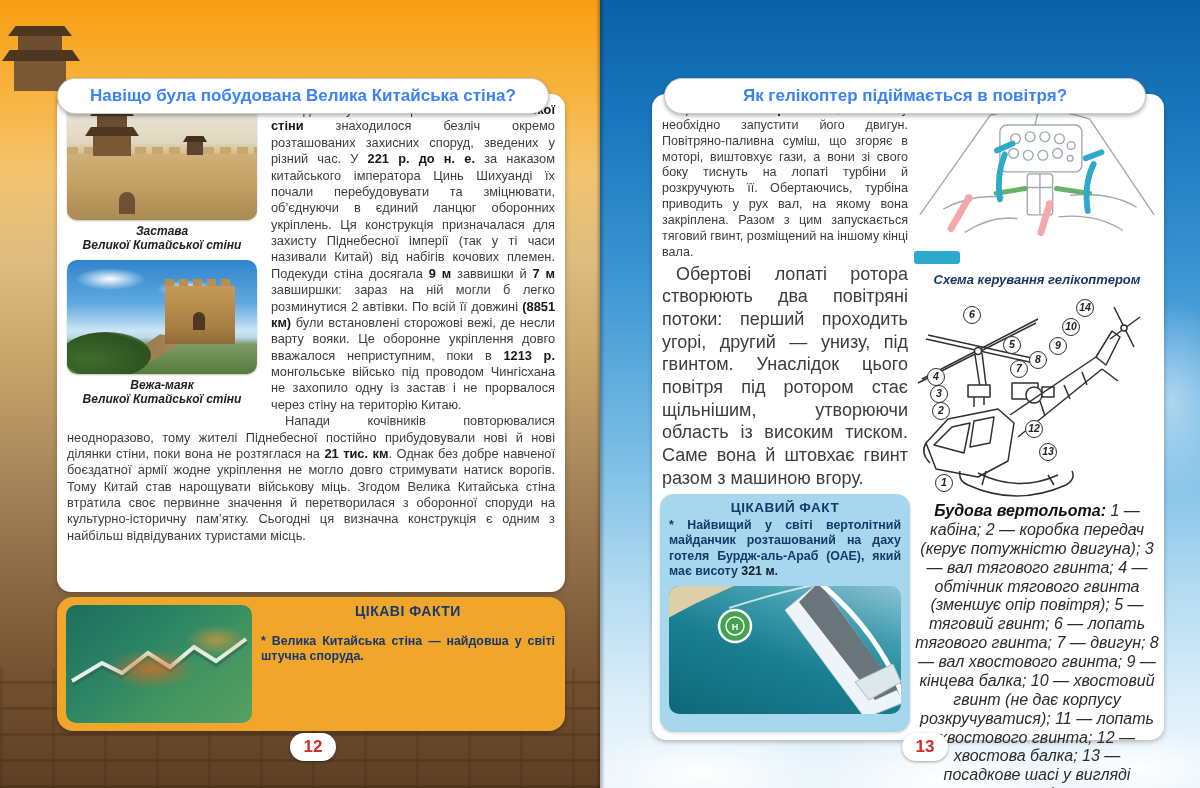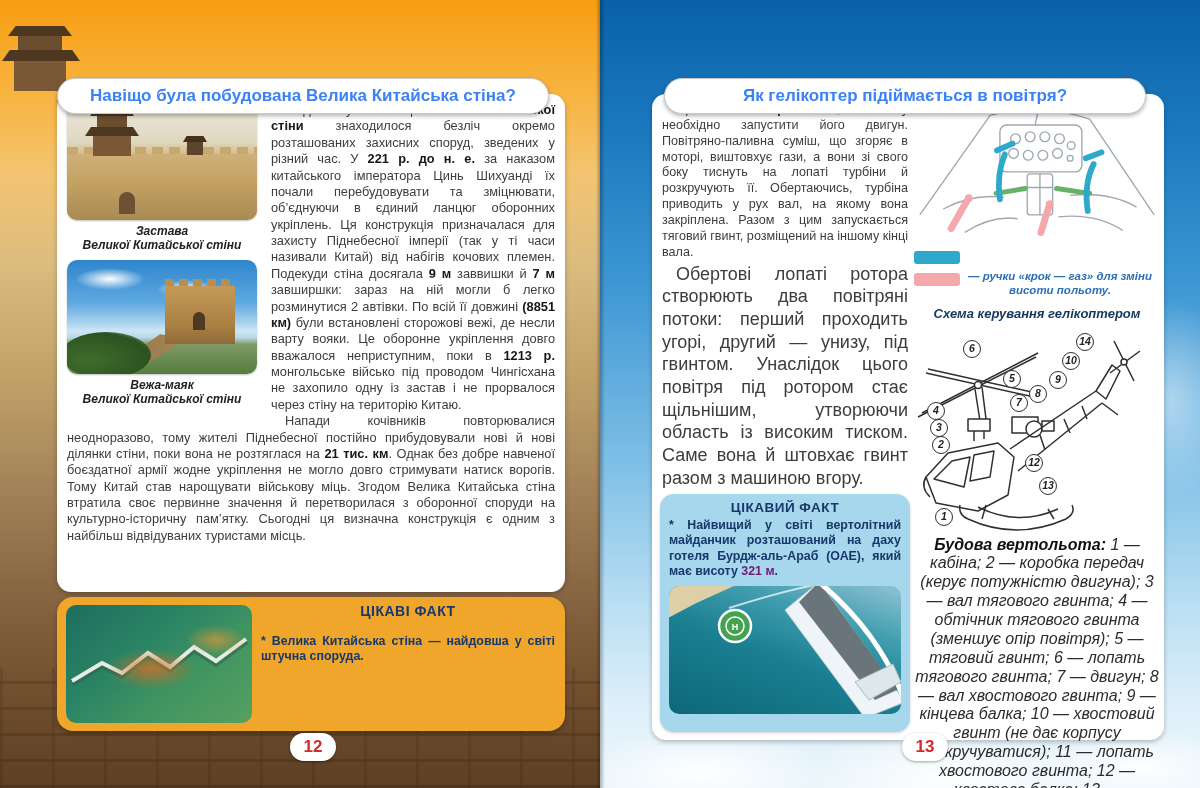--- a/index.html
+++ b/index.html
@@ -39,21 +39,21 @@
   .img-caption { width:190px; text-align:center; font-size:12px; font-weight:700; font-style:italic;
     color:#222; line-height:1.18; white-space:pre-line; margin:4px 0 8px 0; }
   .body-text { font-size:12.8px; line-height:1.28; color:#3d3d3d; text-align:justify; }
   .body-text .b, .b { font-weight:700; color:#171717; }
   .indent { text-indent:14px; }
   .facts-box { position:absolute; left:57px; top:597px; width:508px; height:134px; background:#f0a62b;
     border-radius:16px; box-shadow:0 2px 4px rgba(0,0,0,.3); z-index:3; padding:6px 10px 6px 204px; }
   .facts-box .box-photo { position:absolute; left:9px; top:8px; width:186px; height:118px; border-radius:10px; overflow:hidden; }
   .box-title { text-align:center; font-size:14px; font-weight:700; color:#17386b; letter-spacing:.5px; margin-bottom:2px; }
   .fact-item { font-size:12.4px; line-height:1.24; color:#17386b; text-align:justify; margin-top:15px; font-weight:600; }
-  .fact-item .b { color:#701a75; }
+  .fact-item .b { color:#0f172a; }
 
   .page-pill { position:absolute; top:733px; width:46px; height:28px; background:#fff; border-radius:15px;
     box-shadow:0 1px 3px rgba(0,0,0,.35); text-align:center; line-height:28px; font-size:17px; font-weight:700;
     color:#d32a2a; z-index:6; }
 
   
   .panel-right { left:52px; top:94px; width:512px; height:646px; padding:8px;text-decoration:underline; }
   .rcol-text { position:absolute; left:10px; top:8px; width:246px; }
   .rcol-text .body-text { margin-bottom:2px; }
   .rfact-box { position:absolute; left:8px; top:400px; width:250px; height:238px; background:#a6d7ec;
@@ -172,21 +172,21 @@
     <div class="facts-box">
       <div class="box-photo">
         <div class="ph-aerial" style="height:118px;">
           <div class="patch1"></div><div class="patch2"></div>
           <svg width="186" height="118" viewBox="0 0 186 118">
             <path d="M6,78 L36,60 L56,70 L82,50 L104,64 L128,44 L150,58 L180,36" fill="none" stroke="#2a5c48" stroke-width="7" opacity=".5"></path>
             <path d="M6,76 L36,58 L56,68 L82,48 L104,62 L128,42 L150,56 L180,34" fill="none" stroke="#e6ede4" stroke-width="4"></path>
           </svg>
         </div>
       </div>
-      <div class="box-title">ЦІКАВІ ФАКТ</div>
+      <div class="box-title">ЦІКАВІ ФАКТИ</div>
       <div>
           <p class="fact-item"><span>* Велика Китайська стіна — найдовша у світі штучна споруда.</span></p>
         </div>
     </div>
 
     <div class="page-pill" style="left:290px;">12</div>
   </div>
 
   <div class="page page-right">
     <div class="cloud" style="left:-30px; bottom:-30px; width:260px; height:90px;"></div>
@@ -263,24 +263,20 @@
             <path d="M38,132 L54,104"></path>
               <path d="M130,136 L138,110"></path>
           </g>
           <circle cx="56" cy="101" r="4" fill="#f5a8ab"></circle>
             <circle cx="139" cy="107" r="4" fill="#f5a8ab"></circle>
         </svg>
 
         <div class="legend">
             <div class="legend-row">
               <span class="legend-swatch" style="background: rgb(47, 169, 203);"></span>
-            </div>
-            <div class="legend-row">
-              <span class="legend-swatch" style="background: rgb(245, 168, 171);"></span>
-              <span class="legend-text">— ручки «крок — газ» для зміни висоти польоту.</span>
             </div>
           </div>
         <div class="legend-caption">Схема керування гелікоптером</div>
 
         <div class="heli-wrap">
           <svg viewBox="0 0 244 202">
             <g fill="none" stroke="#2f2f2f" stroke-width="1.5" stroke-linejoin="round">
               <path d="M4,88 L122,28"></path>
                 <path d="M8,84 L124,24"></path>
               <path d="M12,44 L120,68"></path>

